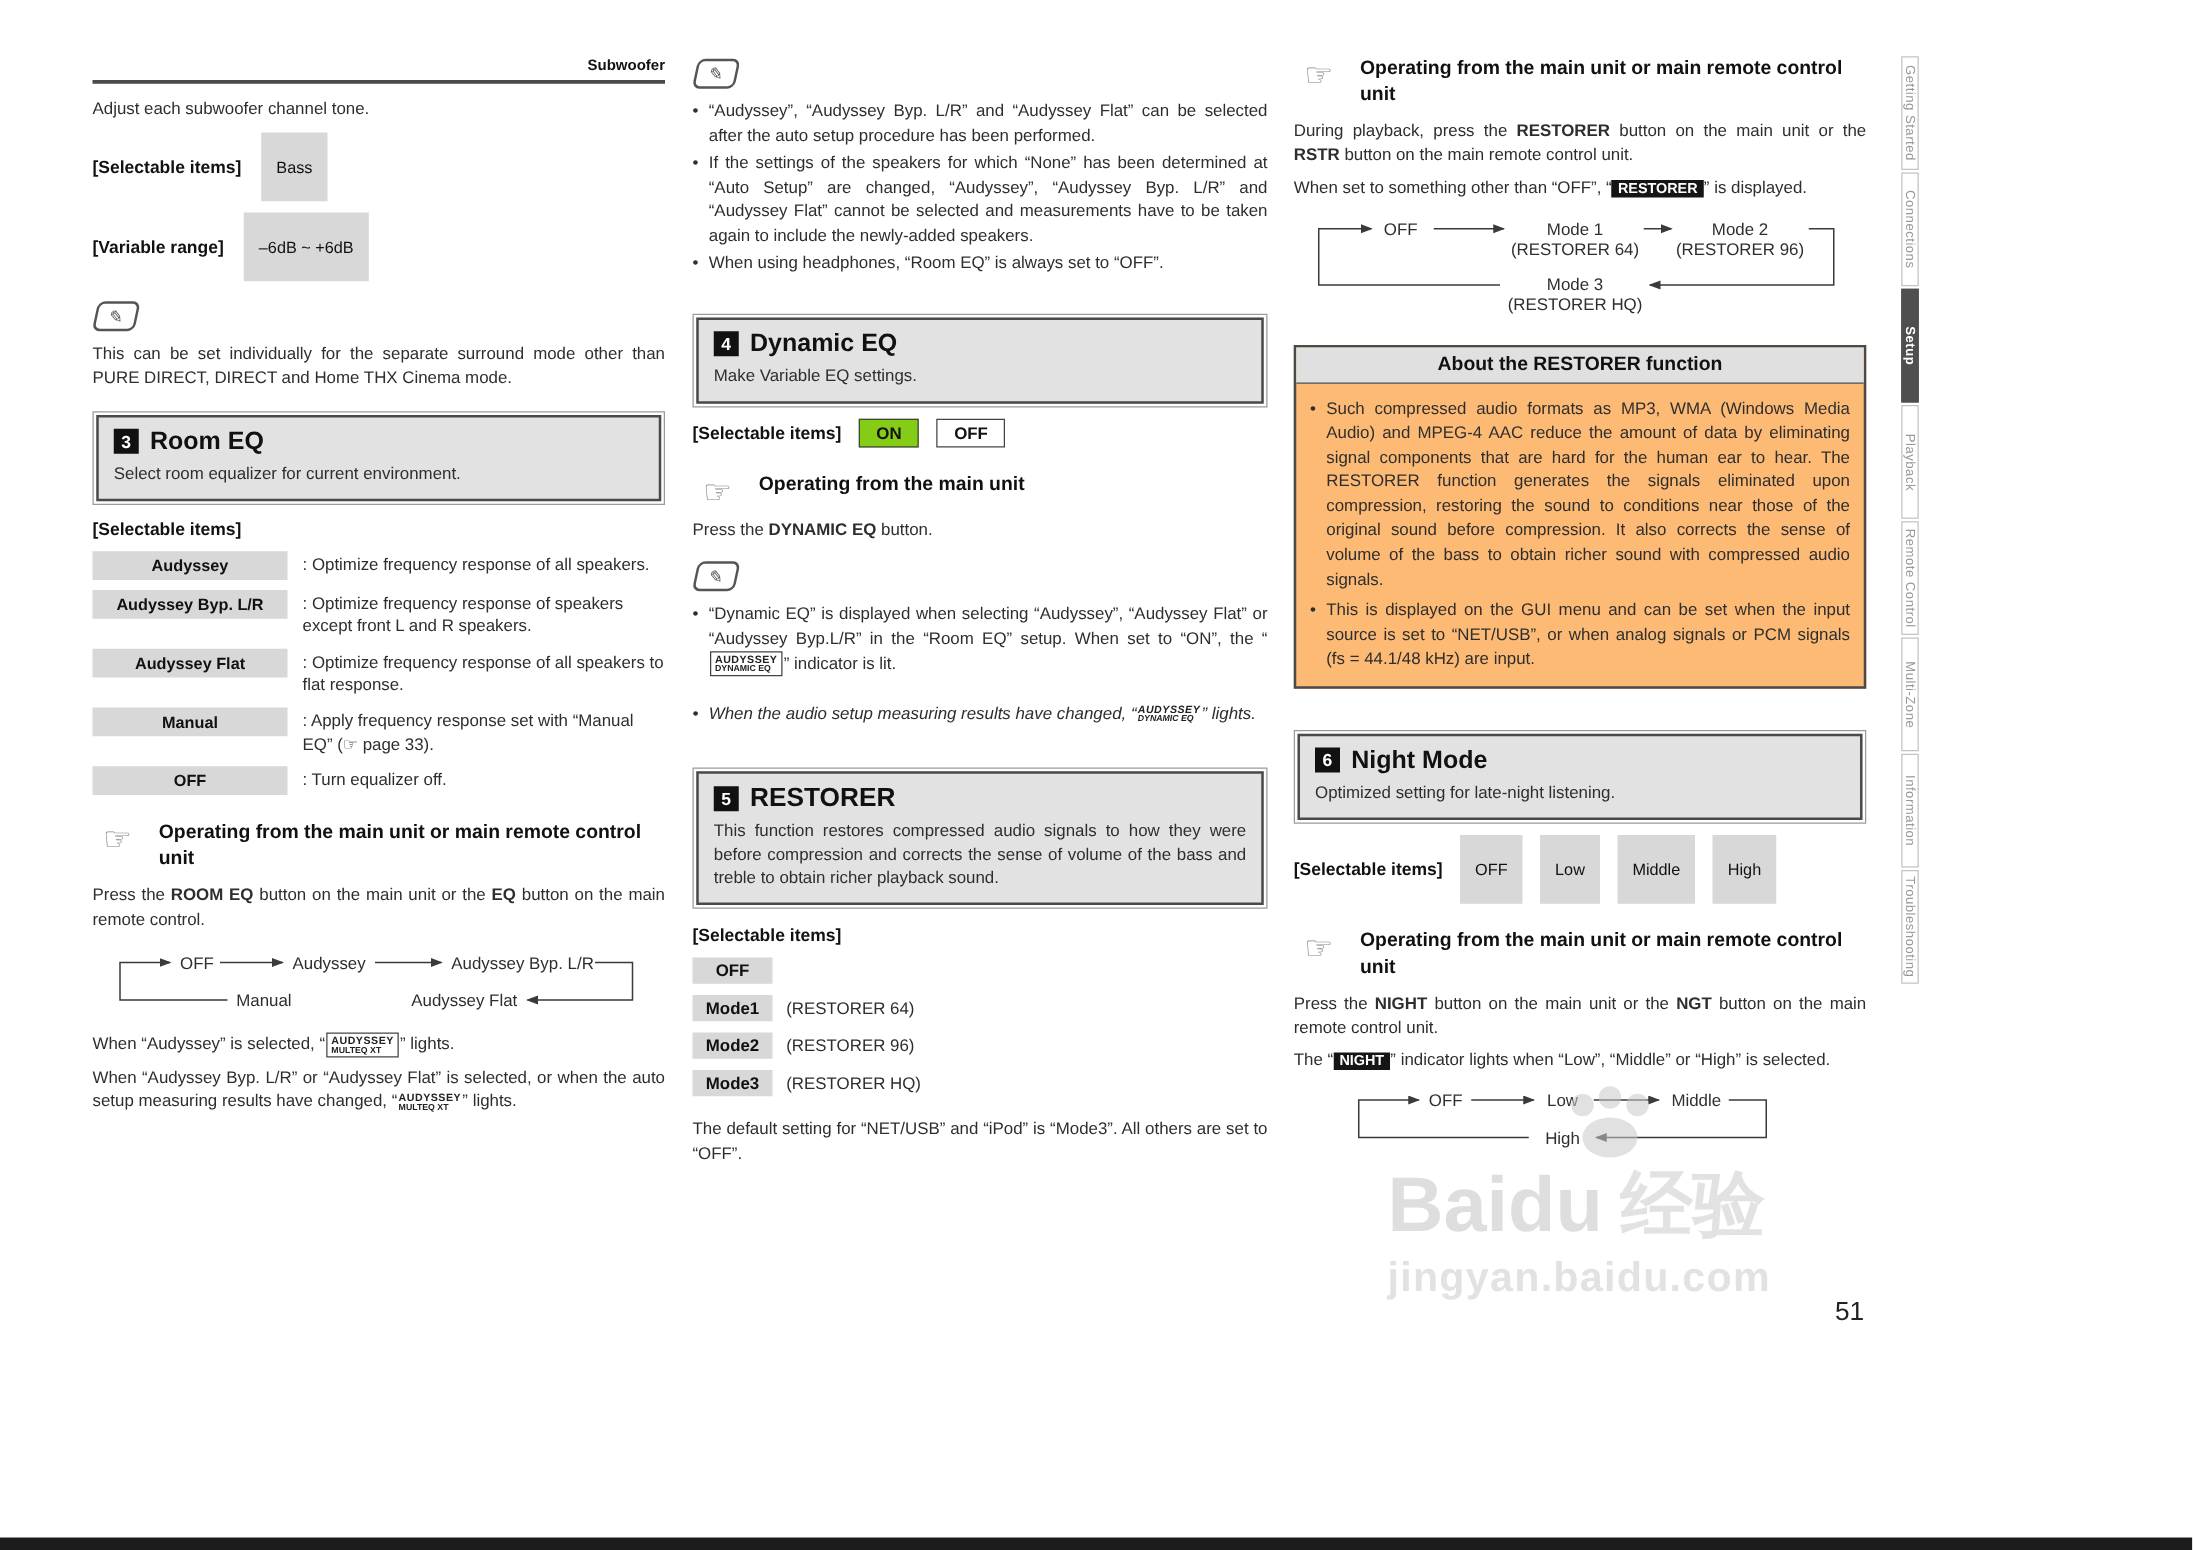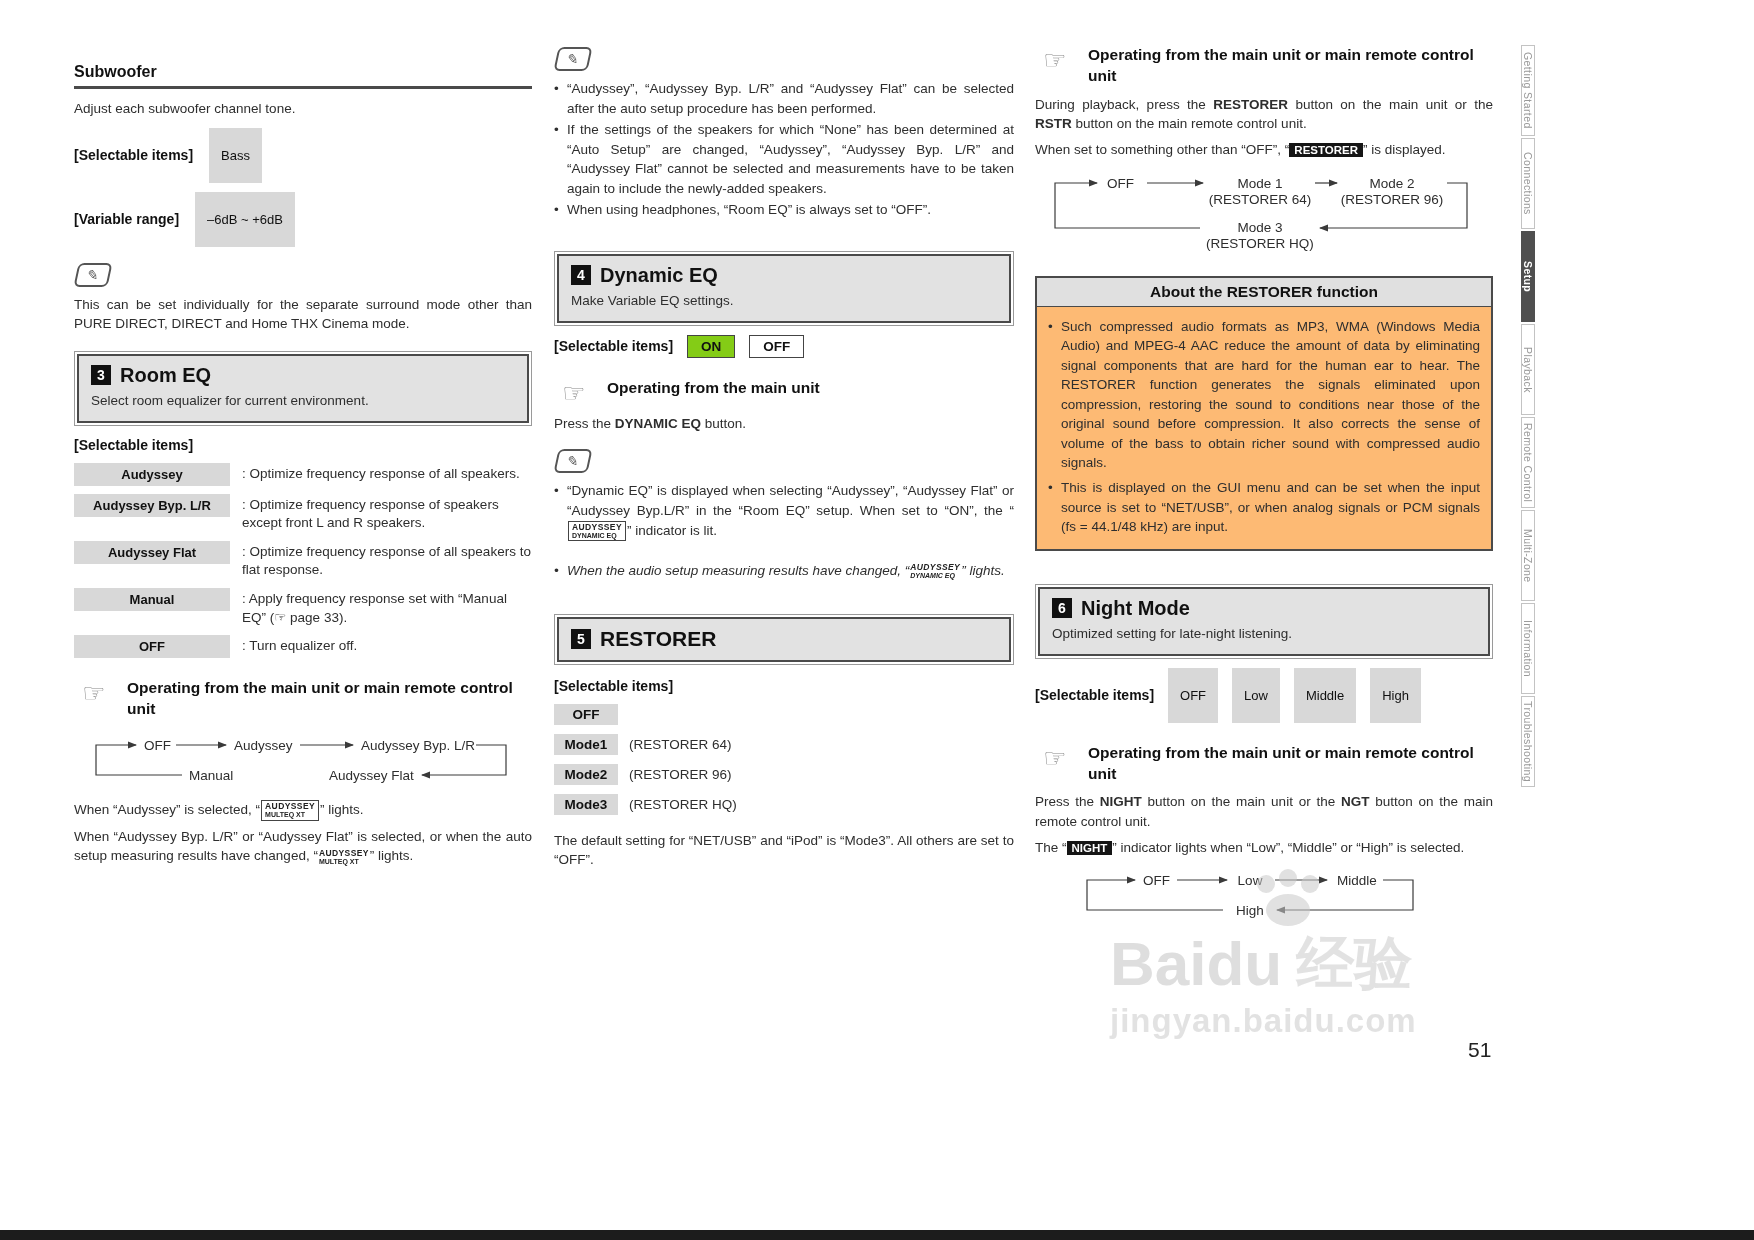--- a/index.html
+++ b/index.html
@@ -11,22 +11,22 @@
   .col1 { left:74px;  width:458px; }
   .col2 { left:554px; width:460px; }
   .col3 { left:1035px;width:458px; }
 
   .txt { font-size:13.5px; line-height:1.45; margin:6px 0; color:#2e2e2e; }
   .just { text-align:justify; }
   .b { font-weight:bold; }
   .inv { background:#151515; color:#fff; font-weight:bold; font-size:11.5px; padding:1px 5px; }
 
   .sub-head {
-    font-size:16px; font-weight:bold; color:#111; margin:18px 0 10px 0;
-    padding-bottom:5px; border-bottom:3px solid #4a4a4a;
+    font-size:12px; font-weight:bold; color:#111; margin:0 0 10px 0;
+    padding-bottom:5px; border-bottom:3px solid #4a4a4a;text-align:right;
   }
 
   .lbl-row { display:flex; align-items:center; gap:16px; margin:9px 0; }
   .lbl { font-weight:bold; font-size:14px; color:#111; white-space:nowrap; }
   .badge {
     background:#d8d8d8; color:#111; font-weight:normal; font-size:13px;
     padding:20px 12px; display:inline-block; text-align:center;
   }
 
   .pencil {
@@ -153,20 +153,21 @@
     </div>
     <div class="eq-row">
       <span class="eq-badge">OFF</span>
       <span class="eq-desc">: Turn equalizer off.</span>
     </div>
 
     <div class="op-head">
       <span class="hand-icon">☞</span>
       <span class="op-title">Operating from the main unit or main remote control unit</span>
     </div>
+    <p class="txt just"><span>Press the </span><span class="b">ROOM EQ</span><span> button on the main unit or the </span><span class="b">EQ</span><span> button on the main remote control.</span></p>
 
     <svg class="flow" width="450" height="62" viewBox="0 0 450 62">
       <defs>
         <marker id="arr1" markerWidth="8" markerHeight="8" refX="7" refY="3" orient="auto">
           <path d="M0,0 L8,3 L0,6 z" fill="#3a3a3a"></path>
         </marker>
       </defs>
       <path class="ln" d="M108,43 L22,43 L22,13 L62,13" marker-end="url(#arr1)"></path>
       <path class="ln" d="M102,13 L152,13" marker-end="url(#arr1)"></path>
       <path class="ln" d="M226,13 L279,13" marker-end="url(#arr1)"></path>
@@ -226,20 +227,21 @@
       <div class="bi" style="margin-top:20px;font-style:italic;">
         <span>When the audio setup measuring results have changed, “</span><span class="mlogo"><span class="l1">AUDYSSEY</span><span class="l2">DYNAMIC EQ</span></span><span>” lights.</span>
       </div>
     </div>
 
     <div class="secbox" style="margin-top:36px;">
       <div class="title-row">
         <span class="numsq">5</span>
         <span class="sec-title" style="font-size:21px;">RESTORER</span>
       </div>
+      <p class="sec-sub just">This function restores compressed audio signals to how they were before compression and corrects the sense of volume of the bass and treble to obtain richer playback sound.</p>
     </div>
 
     <p class="lbl" style="margin:16px 0 10px;">[Selectable items]</p>
     <div class="mode-row">
       <span class="mode-badge">OFF</span>
     </div>
     <div class="mode-row">
       <span class="mode-badge">Mode1</span>
       <span class="mode-desc">(RESTORER 64)</span>
     </div>

